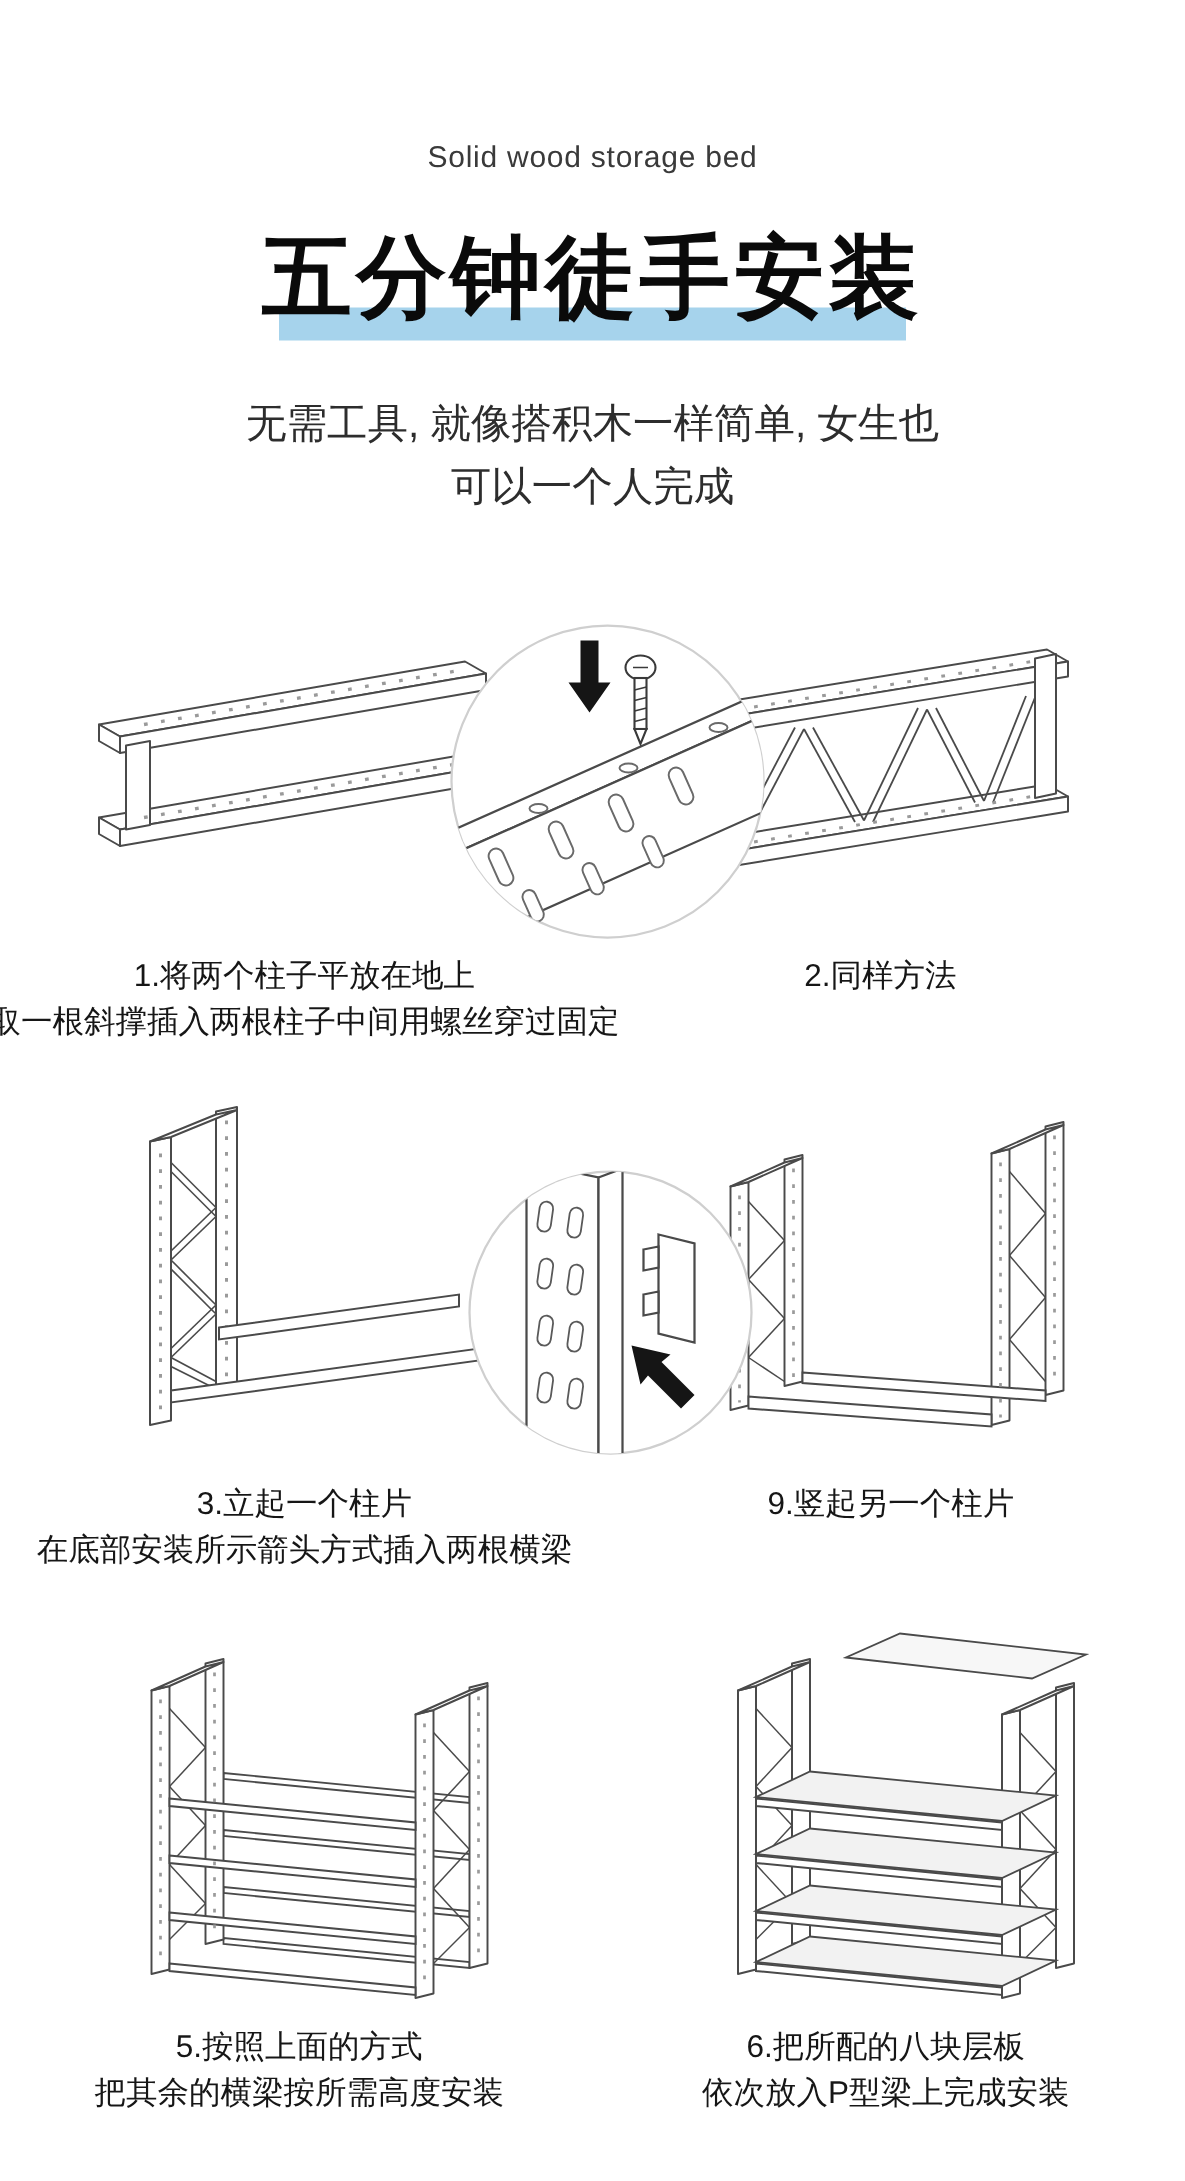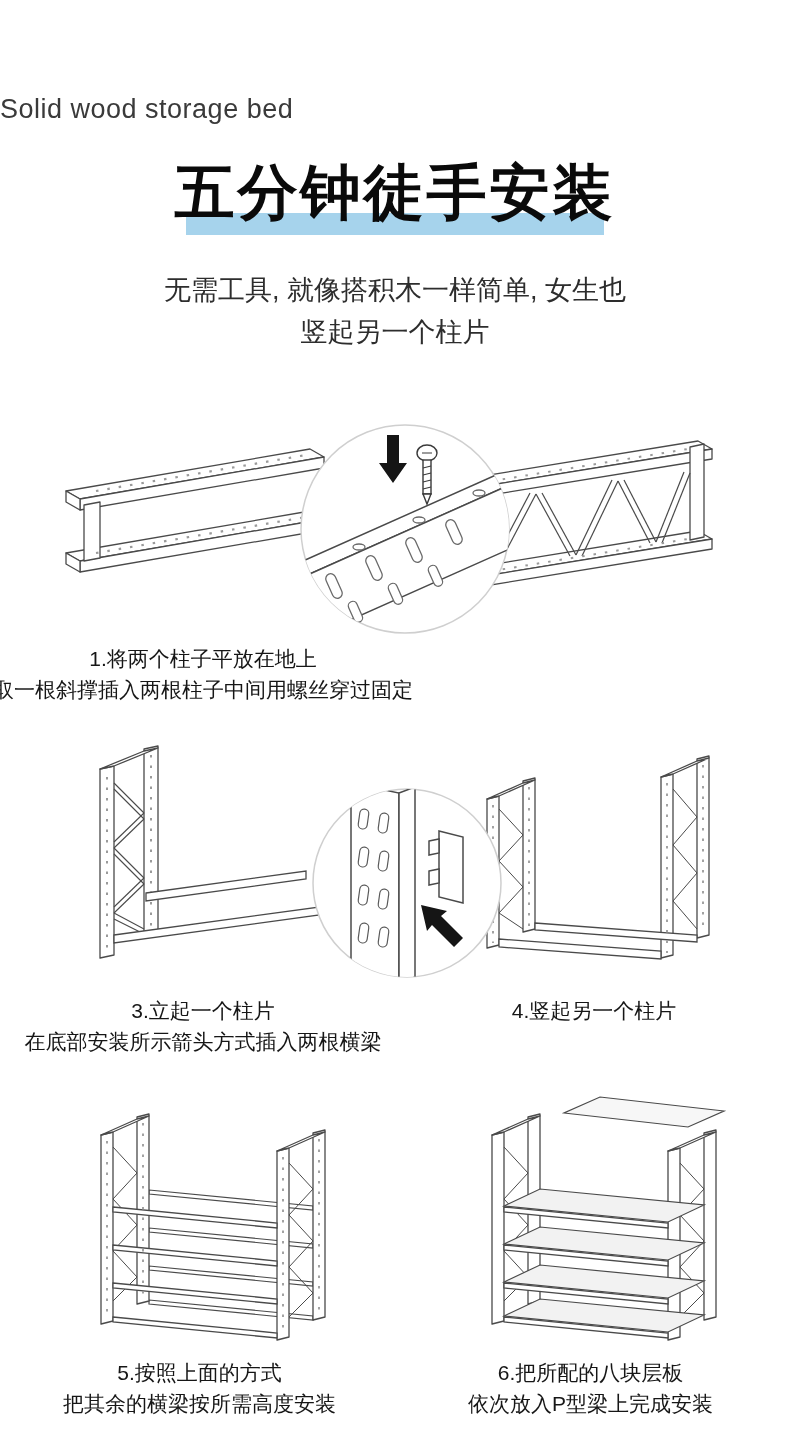--- a/index.html
+++ b/index.html
@@ -11,22 +11,22 @@
   }
   .page {
     position: relative;
     width: 790px;
     height: 1454px;
     background: #ffffff;
     overflow: hidden;
   }
   .brand {
     padding-top: 94px;
-    text-align: left;
-    font-size: 27px;
+    text-align: center;
+    font-size: 20px;
     color: #3a3a3a;
     letter-spacing: 0.5px;
   }
   .title-wrap {
     position: relative;
     margin-top: 24px;
     height: 88px;
     text-align: center;
   }
   .title-bar {
@@ -88,21 +88,21 @@
 
   <div class="brand">Solid wood storage bed</div>
 
   <div class="title-wrap">
     <span class="title-bar"></span>
     <span class="title-text">五分钟徒手安装</span>
   </div>
 
   <div class="subtitle">
     <div>无需工具, 就像搭积木一样简单, 女生也</div>
-    <div>竖起另一个柱片</div>
+    <div>可以一个人完成</div>
   </div>
 
   <div class="rows">
 
     <div class="row">
       <div class="cell">
         <svg class="art" width="310" height="200" viewBox="0 0 310 200">
           <g fill="#ffffff" stroke="#4a4a4a" stroke-width="1.3" stroke-linejoin="round">
             <polygon points="18,60 262,18 276,26 32,68"></polygon>
             <polygon points="32,68 276,26 276,37 32,79"></polygon>
@@ -144,20 +144,21 @@
               <line x1="192" y1="49" x2="224" y2="111"></line>
             <line x1="224" y1="111" x2="252" y2="41"></line>
               <line x1="258" y1="42" x2="230" y2="112"></line>
           </g>
           <g stroke="#9a9a9a" stroke-width="2" stroke-dasharray="2.5 9" fill="none">
             <line x1="48" y1="52" x2="262" y2="17"></line>
             <line x1="48" y1="142" x2="262" y2="107"></line>
           </g>
         </svg>
         <div class="caption">
+          <div>2.同样方法</div>
         </div>
       </div>
 
       <div class="inset inset-1">
         <svg width="212" height="212" viewBox="0 0 212 212">
           <defs>
               <clipPath id="clip1">
                 <circle cx="106" cy="106" r="104"></circle>
               </clipPath>
             </defs>
@@ -263,21 +264,21 @@
             <polygon points="60,196 222,208 222,216 60,204"></polygon>
           </g>
           <g stroke="#9a9a9a" stroke-width="1.8" stroke-dasharray="2.5 8" fill="none">
             <line x1="54" y1="62" x2="54" y2="200"></line>
             <line x1="90" y1="44" x2="90" y2="184"></line>
             <line x1="228" y1="40" x2="228" y2="210"></line>
             <line x1="264" y1="22" x2="264" y2="190"></line>
           </g>
         </svg>
         <div class="caption">
-          <div>4.竖起另一个柱片</div>
+          <div>9.竖起另一个柱片</div>
         </div>
       </div>
 
       <div class="inset inset-2">
         <svg width="192" height="192" viewBox="0 0 192 192">
           <defs>
               <clipPath id="clip2">
                 <circle cx="96" cy="96" r="94"></circle>
               </clipPath>
             </defs>

